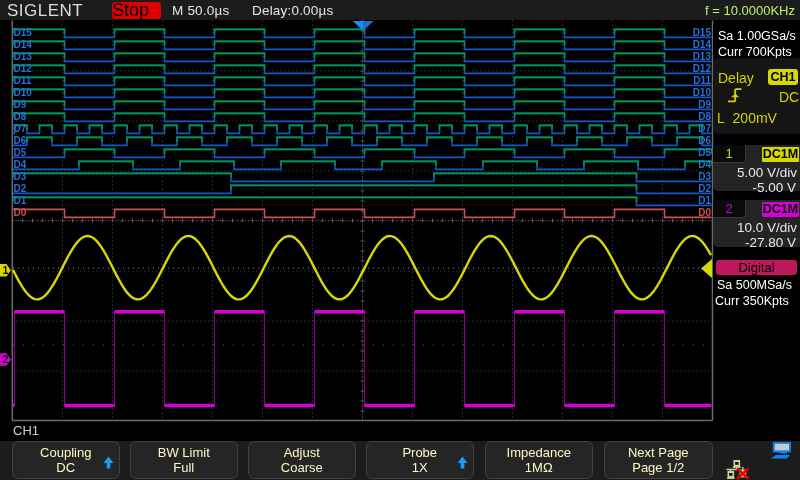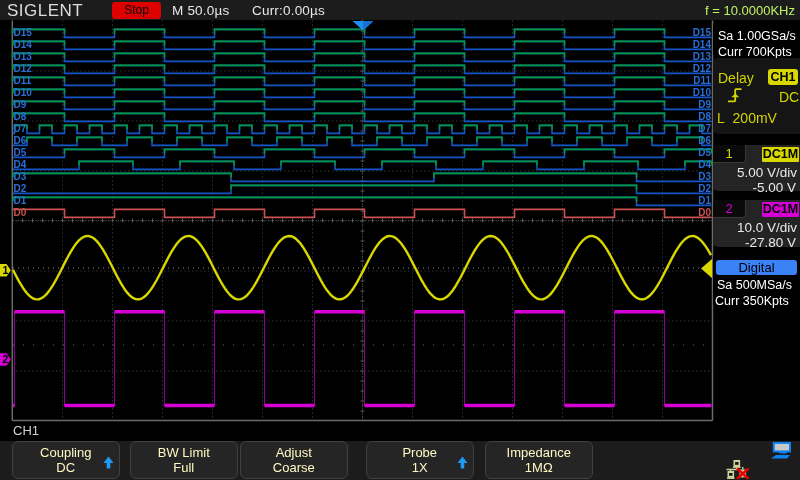--- a/index.html
+++ b/index.html
@@ -1,52 +1,52 @@
 <!DOCTYPE html>
 <html><head><meta charset="utf-8">
 <style>
 *{margin:0;padding:0;box-sizing:border-box}
 body{width:800px;height:480px;background:#000;font-family:"Liberation Sans",sans-serif}
 #scope{position:relative;width:800px;height:480px;background:#000;overflow:hidden}
 #topbar{position:absolute;left:0;top:0;width:800px;height:20px;background:#1c1c1c}
 #logo{position:absolute;left:7px;top:1px;font-size:17px;font-weight:normal;color:#dcdcdc;letter-spacing:0.5px}
-#stopbtn{position:absolute;left:112px;top:1.5px;width:49px;height:17.5px;background:#dd0000;border-radius:3px;color:#000;font-size:12px;text-align:center;line-height:17px}
+#stopbtn{position:absolute;left:112px;top:1.5px;width:49px;height:17.5px;background:#dd0000;border-radius:3px;color:#000;font-size:18px;text-align:left;line-height:17px}
 .tbt{position:absolute;top:3px;color:#e6e6e6;font-size:13.5px;letter-spacing:0.2px}
 #freq{position:absolute;right:5px;top:3px;color:#bef264;font-size:13px}
 #wavesvg{position:absolute;left:0;top:0}
 .panel{position:absolute;left:713px;width:87px;color:#fff}
 #pA{top:21px;height:34px;background:#000;border-radius:5px 0 0 0;font-size:12.5px;line-height:16px;padding:7px 0 0 5px}
 #pB{top:58px;height:76px;background:#151515;border-radius:5px 0 0 5px;color:#d4d400}
 #pB .edge{position:absolute;left:5px;top:12px;font-size:14px}
 #pB .ch1b{position:absolute;left:55px;top:11px;width:30px;height:16px;background:#d8d800;border-radius:3px;color:#000;font-size:12.5px;font-weight:bold;text-align:center;line-height:16px}
 #pB .dc{position:absolute;left:66px;top:31px;font-size:14px}
 #pB .lvl{position:absolute;left:4px;top:52px;font-size:14px}
 .chp{background:#242424;border-radius:5px 0 0 5px}
 .tab{position:absolute;left:0;top:0;width:33px;height:18px;background:#0a0a0a;border:1px solid #383838;border-left:none;border-top:none;border-radius:5px 0 4px 0;font-size:13px;text-align:center;line-height:17px}
 .badge{position:absolute;left:49px;top:2px;width:37px;height:15px;border-radius:1px;color:#000;font-size:12.5px;font-weight:bold;text-align:center;line-height:15px}
 .vdiv{position:absolute;right:3px;top:20px;font-size:13.5px;color:#e8e8e8}
 .voff{position:absolute;right:4px;top:35px;font-size:13.5px;color:#e8e8e8}
 #pC{top:145px;height:46px}
 #pD{top:200px;height:47px}
 #pE{top:253px;height:55px;background:#000;border-radius:5px 0 0 5px}
-#digbadge{position:absolute;left:3px;top:7px;width:81px;height:15px;background:#3b82f6;border-radius:3px;color:#000;font-size:13px;text-align:center;line-height:15px}
+#digbadge{position:absolute;left:3px;top:7px;width:81px;height:15px;background:#be185d;border-radius:3px;color:#000;font-size:13px;text-align:center;line-height:15px}
 #pE .l1{position:absolute;left:4px;top:25px;font-size:12.5px}
 #pE .l2{position:absolute;left:2px;top:41px;font-size:12.5px}
 #chlabel{position:absolute;left:13px;top:423px;color:#d0d0d0;font-size:13px}
 #bottombar{position:absolute;left:0;top:441px;width:800px;height:39px;background:#1c1c1c}
 .mbtn{position:absolute;top:0px;width:107.5px;height:37.5px;background:#252525;border:1px solid #414141;border-radius:6px;color:#fef9c3;font-size:13px;text-align:center;padding-top:3px;line-height:15px}
 .uparrow{position:absolute;right:5px;top:14px}
 </style></head>
 <body>
 <div id="scope">
   <div id="topbar">
     <div id="logo">SIGLENT</div>
     <div id="stopbtn">Stop</div>
     <div class="tbt" style="left:172px">M 50.0µs</div>
-    <div class="tbt" style="left:252px">Curr:0.00µs</div>
+    <div class="tbt" style="left:252px">Delay:0.00µs</div>
     <div id="freq">f = 10.0000KHz</div>
   </div>
   <svg id="wavesvg" width="800" height="480" viewBox="0 0 800 480">
 <line x1="62.5" y1="20.5" x2="62.5" y2="420.6" stroke="#4a4a4a" stroke-width="1" stroke-dasharray="1 3"></line>
 <line x1="112.5" y1="20.5" x2="112.5" y2="420.6" stroke="#4a4a4a" stroke-width="1" stroke-dasharray="1 3"></line>
 <line x1="162.5" y1="20.5" x2="162.5" y2="420.6" stroke="#4a4a4a" stroke-width="1" stroke-dasharray="1 3"></line>
 <line x1="212.5" y1="20.5" x2="212.5" y2="420.6" stroke="#4a4a4a" stroke-width="1" stroke-dasharray="1 3"></line>
 <line x1="262.5" y1="20.5" x2="262.5" y2="420.6" stroke="#4a4a4a" stroke-width="1" stroke-dasharray="1 3"></line>
 <line x1="312.5" y1="20.5" x2="312.5" y2="420.6" stroke="#4a4a4a" stroke-width="1" stroke-dasharray="1 3"></line>
 <line x1="362.5" y1="20.5" x2="362.5" y2="420.6" stroke="#4a4a4a" stroke-width="1" stroke-dasharray="1 3"></line>
@@ -174,26 +174,27 @@
     <div class="l1">Sa 500MSa/s</div>
     <div class="l2">Curr 350Kpts</div>
   </div>
   <div id="chlabel">CH1</div>
   <div id="bottombar">
     <div class="mbtn" style="left:12px">Coupling<br>DC
       <svg class="uparrow" width="11" height="13" viewBox="0 0 11 13">
           <path d="M5.5,0.5 L10.5,7 H7.3 V12.5 H3.7 V7 H0.5 Z" fill="#1e9bf0"></path>
         </svg></div>
     <div class="mbtn" style="left:130px">BW Limit<br>Full</div>
-    <div class="mbtn" style="left:240px">Adjust<br>Coarse</div>
+    <div class="mbtn" style="left:248px">Adjust<br>Coarse</div>
     <div class="mbtn" style="left:366px">Probe<br>1X
       <svg class="uparrow" width="11" height="13" viewBox="0 0 11 13">
           <path d="M5.5,0.5 L10.5,7 H7.3 V12.5 H3.7 V7 H0.5 Z" fill="#1e9bf0"></path>
         </svg></div>
     <div class="mbtn" style="left:485px">Impedance<br>1MΩ</div>
+    <div class="mbtn" style="left:604px;width:108.5px">Next Page<br>Page 1/2</div>
   </div>
   <svg style="position:absolute;left:720px;top:436px" width="80" height="44" viewBox="0 0 80 44">
     <rect x="53.8" y="6.9" width="16.2" height="8.5" fill="#c9c9c9" stroke="#0b82f0" stroke-width="2"></rect>
     <path d="M59,16.5 H67 M64,16 V18" stroke="#0b82f0" stroke-width="1.4" fill="none"></path>
     <polygon points="56,19 70,19 67,22.6 51,22.6" fill="#0b82f0"></polygon>
     <g fill="#cdd39c">
       <rect x="13.5" y="24" width="6.6" height="7"></rect>
       <rect x="12.9" y="30.6" width="7.8" height="1.3"></rect>
       <rect x="7.5" y="35" width="6.6" height="7"></rect>
       <rect x="6.9" y="41.6" width="7.8" height="1.3"></rect>

